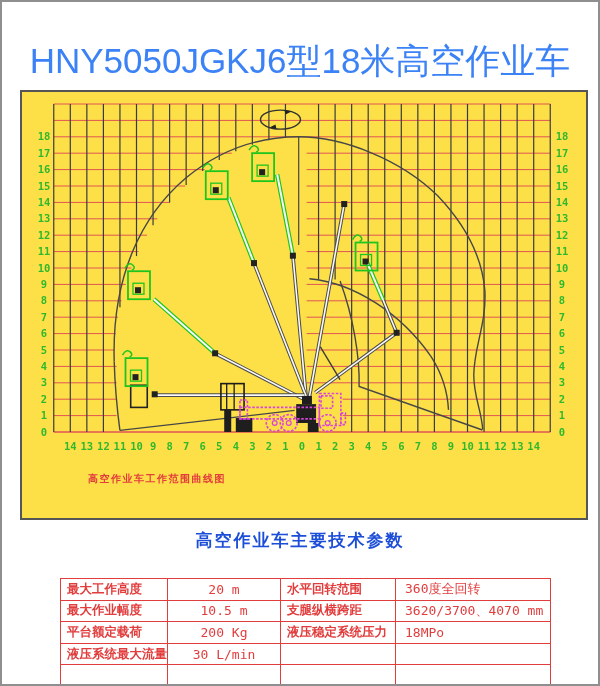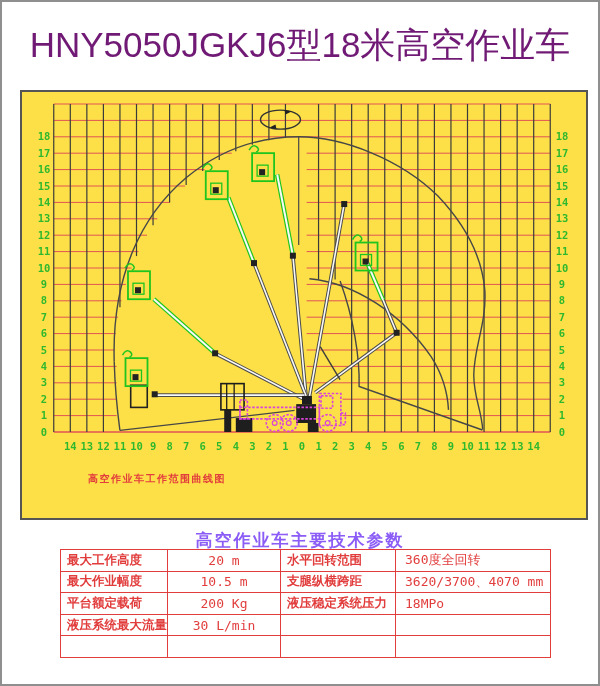--- a/index.html
+++ b/index.html
@@ -1,24 +1,24 @@
 <!DOCTYPE html>
 <html><head>
 <meta charset="utf-8">
 <style>
   html,body{margin:0;padding:0;background:#ffffff;}
   body{font-family:"Liberation Sans",sans-serif;}
   #page{position:relative;width:600px;height:686px;background:#fff;border:2px solid #8f8f8f;box-sizing:border-box;overflow:hidden;}
-  #title{position:absolute;left:0;top:20px;width:100%;text-align:center;
-         font-size:35px;font-weight:400;color:#701a75;letter-spacing:0px;white-space:nowrap;}
+  #title{position:absolute;left:0;top:36px;width:100%;text-align:center;
+         font-size:35px;font-weight:400;color:#3b82f6;letter-spacing:0px;white-space:nowrap;}
   #frame{position:absolute;left:18px;top:88px;width:568px;height:430px;border:2px solid #555;box-sizing:border-box;background:#fde047;}
   #chart{position:absolute;left:0;top:0;}
   #caption{position:absolute;left:66px;top:380px;font-size:10px;font-weight:bold;color:#e23d3d;letter-spacing:1.5px;}
-  #tbl-title{position:absolute;left:0;top:527px;width:100%;text-align:center;font-size:17px;font-weight:bold;color:#8b5cf6;letter-spacing:2px;}
-  table#specs{position:absolute;left:58px;top:547px;border-collapse:collapse;table-layout:fixed;}
+  #tbl-title{position:absolute;left:0;top:527px;width:100%;text-align:center;font-size:17px;font-weight:bold;color:#1d4ed8;letter-spacing:2px;}
+  table#specs{position:absolute;left:58px;top:576px;border-collapse:collapse;table-layout:fixed;}
   #specs td{border:1px solid #e23d3d;height:20.6px;font-size:12.5px;color:#e23d3d;
             padding:0 0 0 6px;white-space:nowrap;overflow:hidden;font-weight:bold;}
   #specs td.val{text-align:center;padding:0;font-family:"DejaVu Sans Mono",monospace;font-weight:normal;font-size:13px;}
   #specs td.val4{text-align:left;padding-left:9px;font-family:"DejaVu Sans Mono",monospace;font-weight:normal;font-size:13px;margin-top:21px;}
 </style>
 </head>
 <body>
 
 <div id="page">
 

